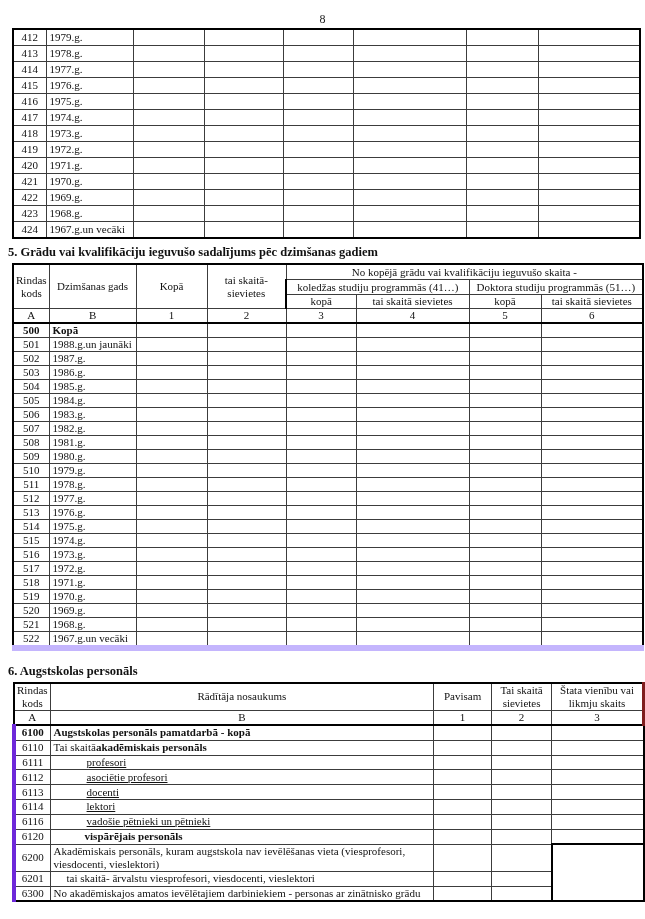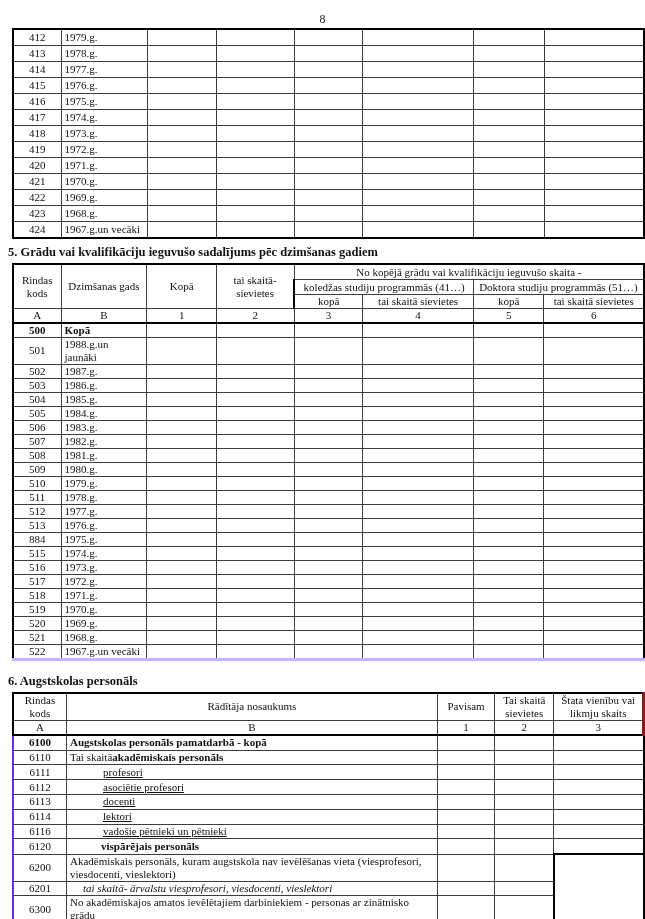--- a/index.html
+++ b/index.html
@@ -14,24 +14,24 @@
   }
   table{
     border-collapse:collapse;table-layout:fixed;margin-left:12px;
   }
   td,th{
     border:1px solid #3c3c3c;font-size:11px;line-height:1.18;
     padding:0 3px;overflow:hidden;vertical-align:middle;
     font-weight:normal;
   }
   th{text-align:center;padding:0 2px;}
-  .code{text-align:center;padding:0 15px;}
+  .code{text-align:center;padding:0 0;}
   .bold{font-weight:bold;}
   .gap{}
-  .ind1{padding-left:16px;font-style:italic;}
+  .ind1{padding-left:16px;}
   .ind2{padding-left:34px;}
   .ind3{padding-left:36px;text-decoration:underline;}
 
   
   .t1 td{height:15px;}
   .t1 tr:first-child td{border-top:2px solid #000;}
   .t1 tr:last-child td{border-bottom:2px solid #000;}
   .t1 td:first-child{border-left:2px solid #000;}
   .t1 td:last-child{border-right:2px solid #000;}
 
@@ -41,37 +41,37 @@
   .sec-title.second{margin-top:13px;}
 
   
   .t2 thead tr.h1 th{height:14px;}
   .t2 thead tr.h2 th{height:14px;}
   .t2 thead tr.h3 th{height:13px;}
   .t2 thead tr:first-child th{border-top:2px solid #000;}
   .t2 thead th:first-child{border-left:2px solid #000;}
   .t2 thead th:last-child{border-right:2px solid #000;}
   .t2 tbody td{height:13px;}
-  .t2 tbody tr:last-child td{border-bottom:3px solid #c4b5fd;}
+  .t2 tbody tr:last-child td{border-bottom:6px solid #c4b5fd;}
   .t2 tbody td:first-child{border-left:2px solid #000;}
   .t2 tbody td:last-child{border-right:2px solid #000;}
 
   tr.letters th{height:12px;border-bottom:2px solid #000;}
   tr.letters th:first-child{border-left:2px solid #000;}
   tr.letters th:last-child{border-right:2px solid #000;}
 
   
   .t3 thead tr.h1 th{height:26px;}
   .t3 thead tr:first-child th{border-top:2px solid #000;}
   .t3 thead th:first-child{border-left:2px solid #000;}
   .t3 thead th:last-child{border-right:3px solid #7f1d1d;}
   .t3 tbody td{height:13.8px;}
   .t3 tbody td.lbl{text-align:left;}
   .t3 tbody tr:last-child td{border-bottom:2px solid #000;}
-  .t3 tbody td:first-child{border-left:2px solid #6d28d9;margin-top:14px;}
+  .t3 tbody td:first-child{border-left:4px solid #6d28d9;margin-top:14px;}
   .t3 tbody td:last-child{border-right:2px solid #000;}
   .t3 td.notch-top{border-bottom:2px solid #000;}
   
   .t3 td.void{border:none;border-left:2px solid #000;background:#fff;}
 </style>
 </head>
 <body>
 
 <div id="page">
 
@@ -399,21 +399,21 @@
           <td class="code">513</td>
           <td>1976.g.</td>
           <td></td>
           <td></td>
           <td></td>
           <td></td>
           <td></td>
           <td></td>
         </tr>
         <tr>
-          <td class="code">884</td>
+          <td class="code">514</td>
           <td>1975.g.</td>
           <td></td>
           <td></td>
           <td></td>
           <td></td>
           <td></td>
           <td></td>
         </tr>
         <tr>
           <td class="code">515</td>

